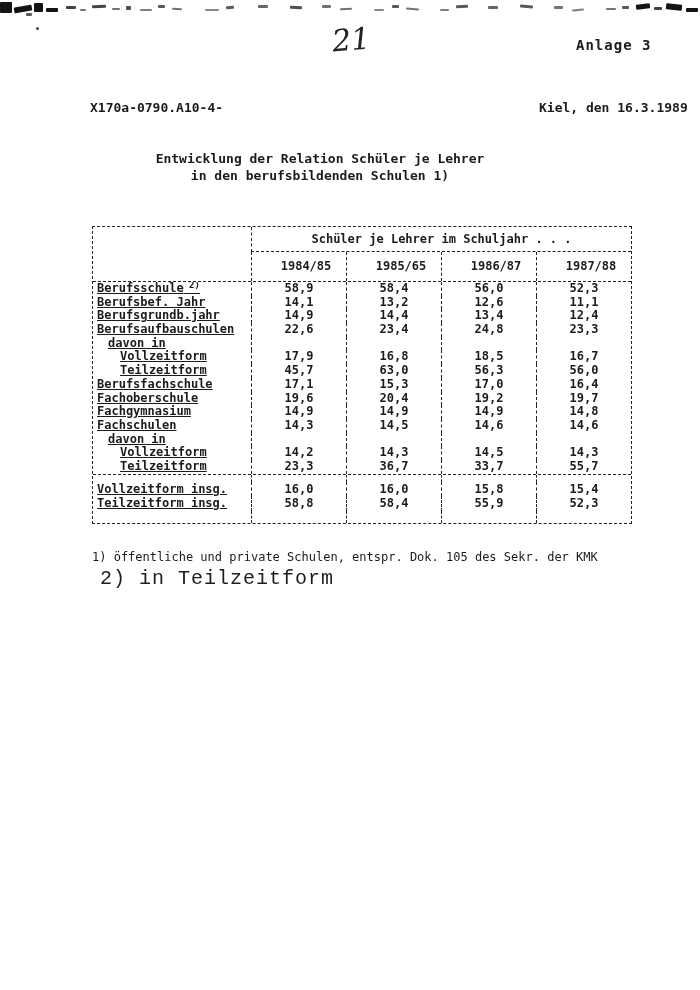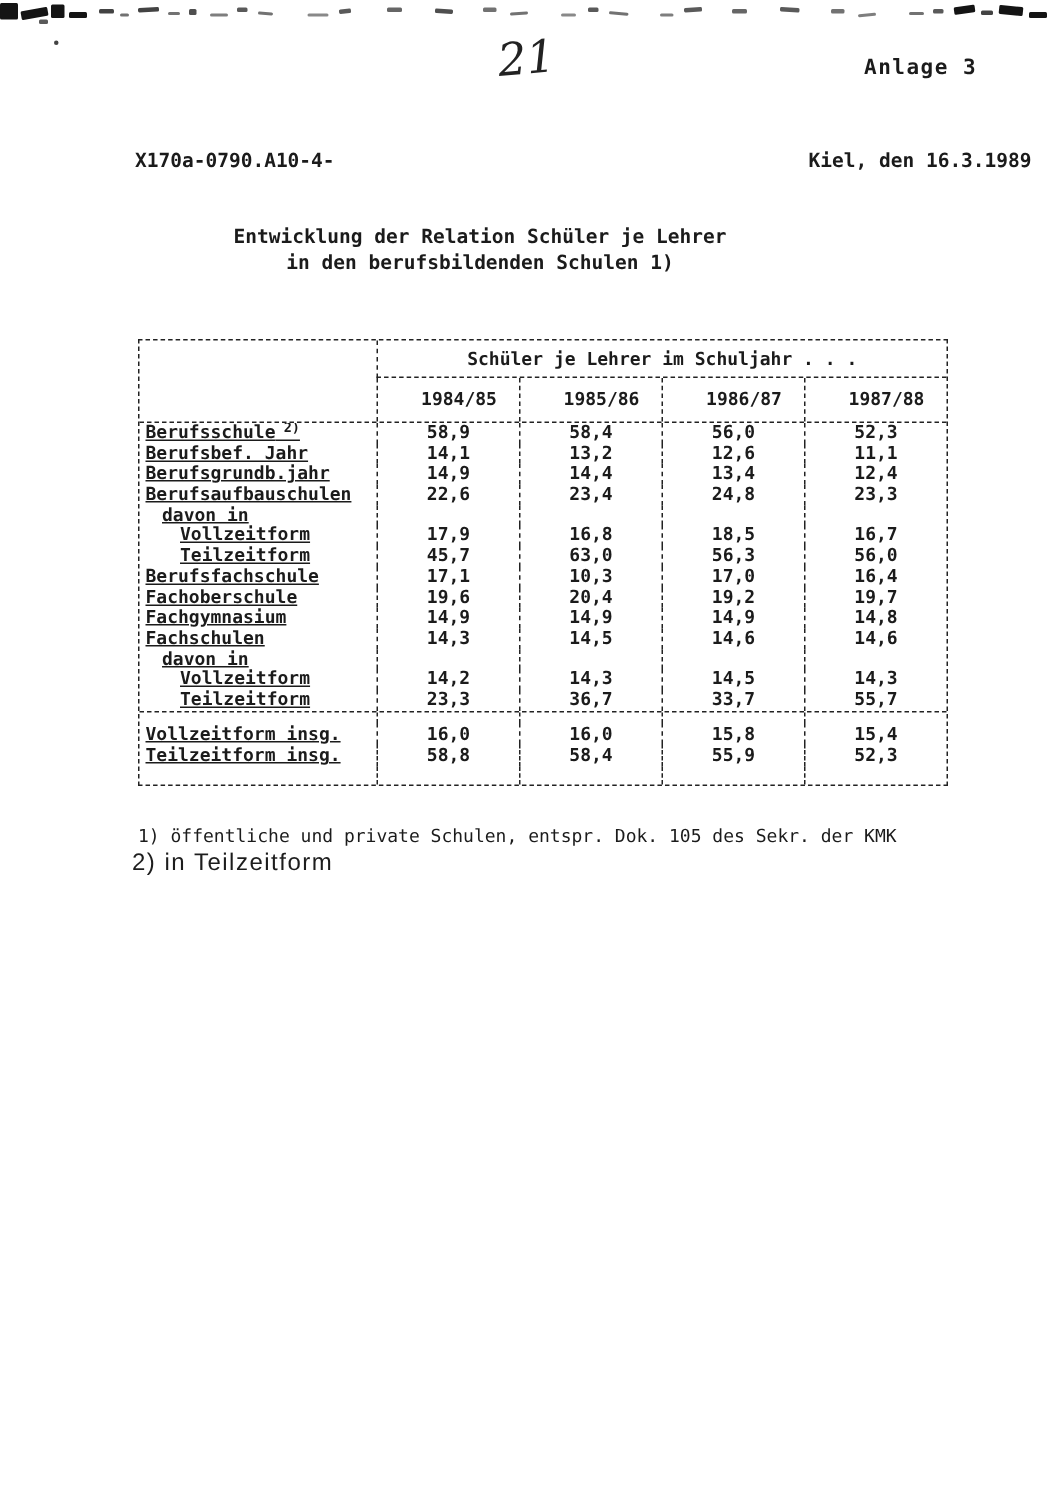--- a/index.html
+++ b/index.html
@@ -45,22 +45,22 @@
   .val  { text-align:center; }
   .tsep { border-top:1.5px dashed #222; }
   .tsummary .trow { height:14.5px; line-height:14.5px; }
   .tsummary .trow.spacer-top    { height:7px; }
   .tsummary .trow.spacer-bottom { height:12px; }
   sup { font-size:9px; line-height:0; vertical-align:4px; }
   .footnote1 {
     position:absolute; top:550px; left:92px; font-size:12px; font-weight:400;
   }
   .footnote2 {
-    position:absolute; top:567px; left:88px;
-    font-family:Liberation Sans, sans-serif; font-size:16px; letter-spacing:1px; color:#1d1d1d;
+    position:absolute; top:567px; left:100px;
+    font-family:Liberation Mono, monospace; font-size:20px; letter-spacing:1px; color:#1d1d1d;
   }
 </style>
 </head>
 <body>
 
 <div class="page">
 
   <div class="scan-noise">
     <i style="left:0px;top:2px;width:12px;height:11px;"></i>
     <i style="left:14px;top:6px;width:18px;height:6px;transform:rotate(-10deg);"></i>
@@ -112,21 +112,21 @@
   </div>
 
   <div class="ttable">
     <div class="trow hrow1">
       <div class="cell lbl"></div>
       <div class="cell header-cell">Schüler je Lehrer im Schuljahr . . .</div>
     </div>
     <div class="trow hrow2">
       <div class="cell lbl"></div>
       <div class="cell">1984/85</div>
-      <div class="cell">1985/86</div>
+      <div class="cell">1985/65</div>
       <div class="cell">1986/87</div>
       <div class="cell">1987/88</div>
     </div>
     <div class="tbody" id="tbody">
         <div class="trow">
           <div class="cell lbl ind0">Berufsschule<sup> 2)</sup></div>
           <div class="cell val">58,9</div>
           <div class="cell val">58,4</div>
           <div class="cell val">56,0</div>
           <div class="cell val">52,3</div>
@@ -169,21 +169,21 @@
         <div class="trow">
           <div class="cell lbl ind2">Teilzeitform</div>
           <div class="cell val">45,7</div>
           <div class="cell val">63,0</div>
           <div class="cell val">56,3</div>
           <div class="cell val">56,0</div>
         </div>
         <div class="trow">
           <div class="cell lbl ind0">Berufsfachschule</div>
           <div class="cell val">17,1</div>
-          <div class="cell val">10,3</div>
+          <div class="cell val">15,3</div>
           <div class="cell val">17,0</div>
           <div class="cell val">16,4</div>
         </div>
         <div class="trow">
           <div class="cell lbl ind0">Fachoberschule</div>
           <div class="cell val">19,6</div>
           <div class="cell val">20,4</div>
           <div class="cell val">19,2</div>
           <div class="cell val">19,7</div>
         </div>

